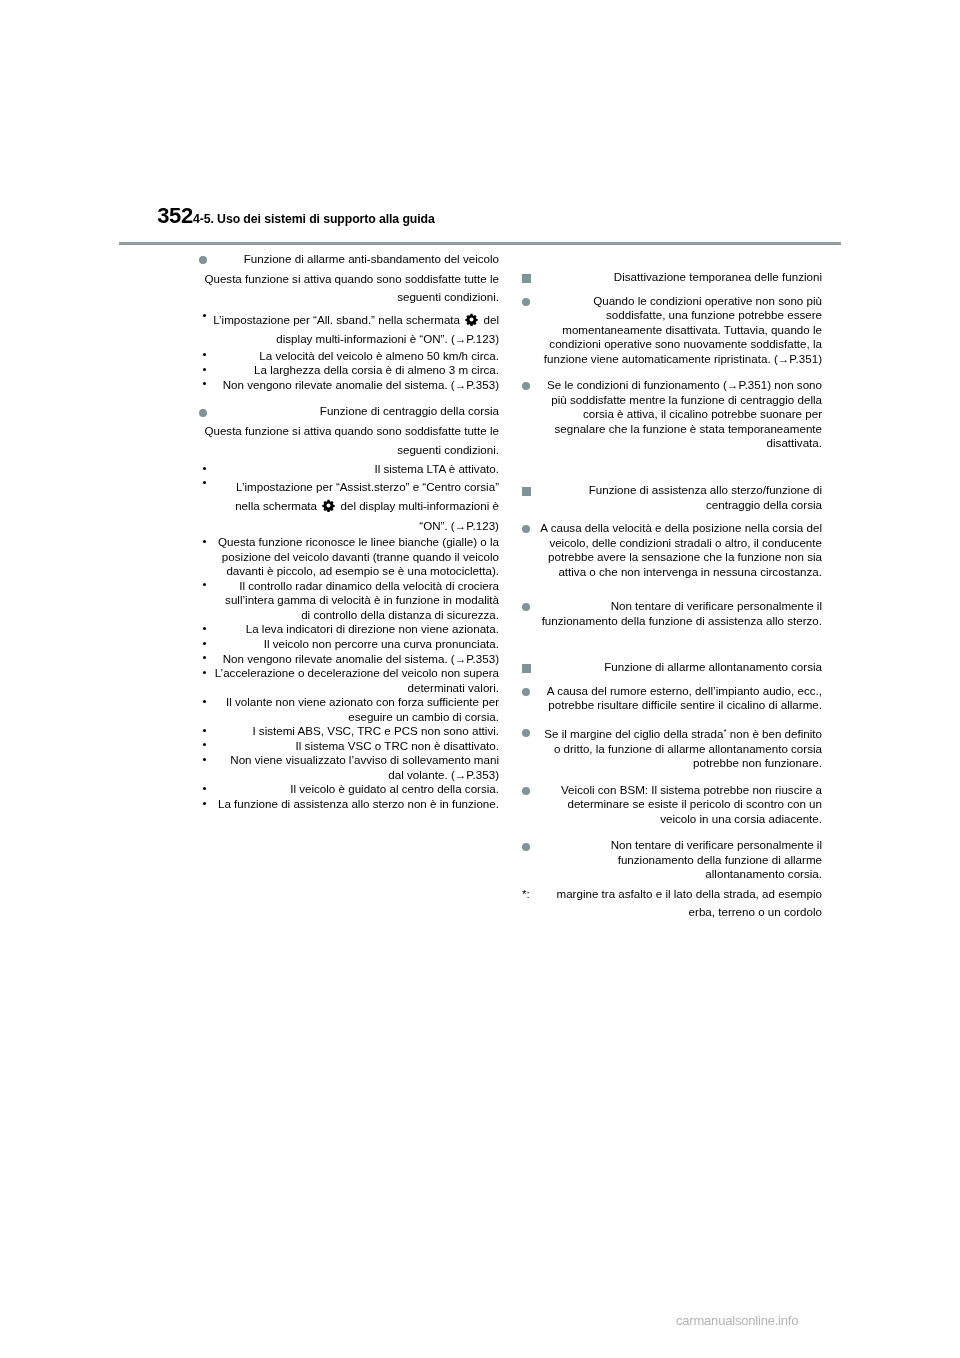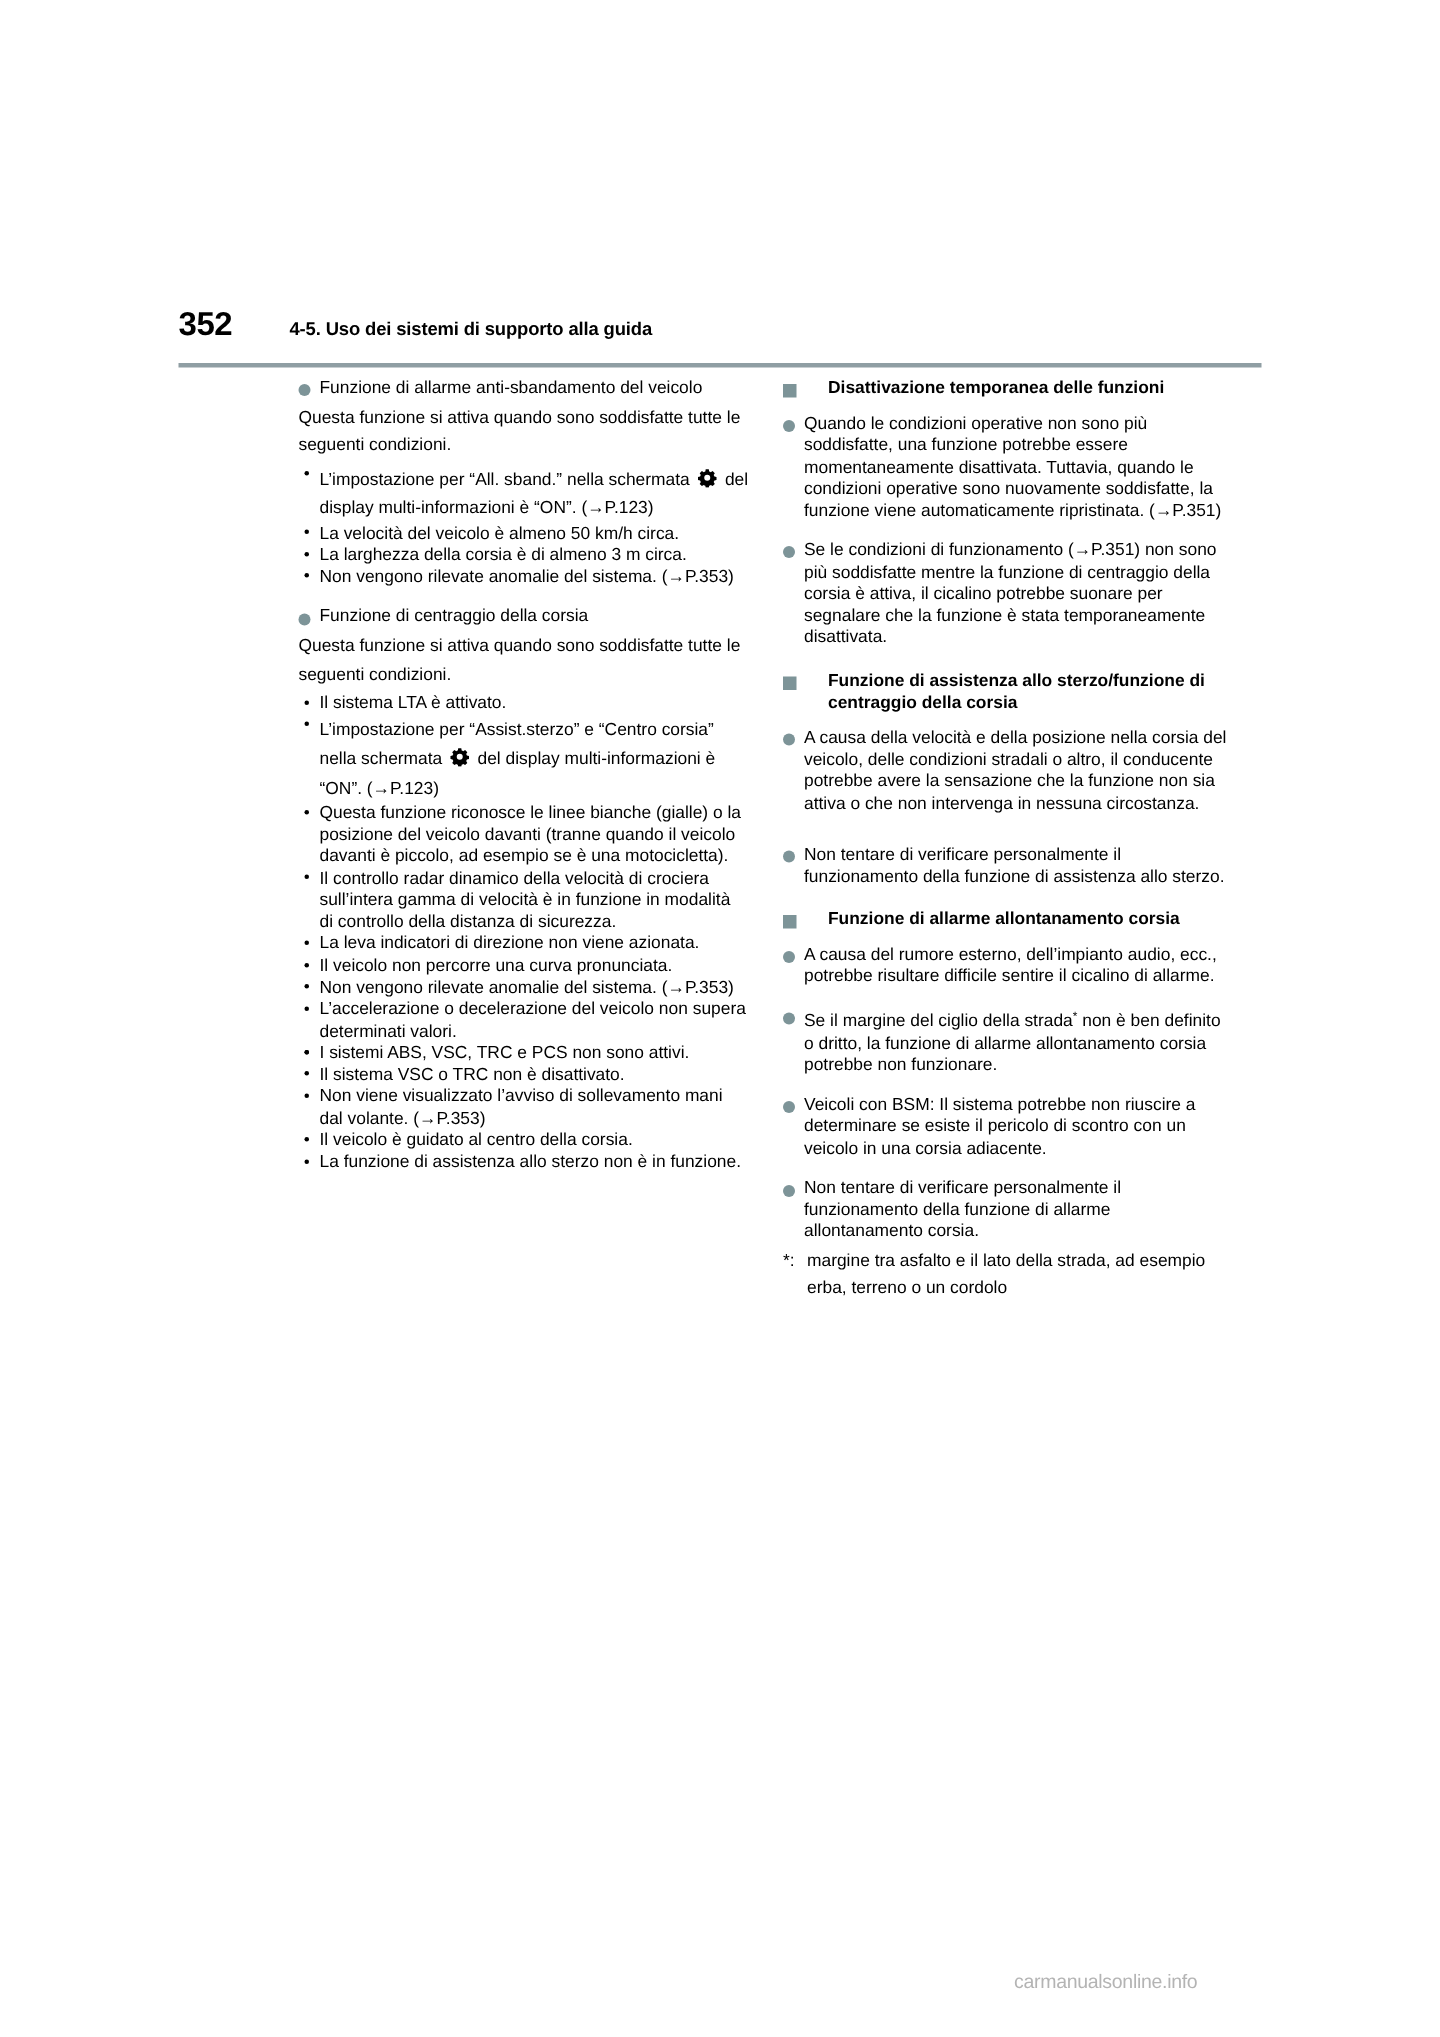--- a/index.html
+++ b/index.html
@@ -15,20 +15,21 @@
     color: #000000;
     overflow: hidden;
   }
 
   .page {
     position: absolute;
     left: 0;
     top: 0;
     width: 913px;
     height: 1358px;
+    text-align: right;
   }
 
   
   .header {
     position: absolute;
     left: 119px;
     top: 205px;
     width: 722px;
     height: 32px;
     display: flex;
@@ -87,22 +88,22 @@
     width: 8px;
     height: 8px;
     border-radius: 50%;
     background: #7d9498;
   }
 
   
   .b-square {
     position: relative;
     padding-left: 30px;
-    font-weight: bold;
-    margin-top: 2px;
+    font-weight: normal;
+    margin-top: 20px;
     margin-bottom: 3px;
   }
   .b-square > .mk {
     position: absolute;
     left: 0px;
     top: 4px;
     width: 9px;
     height: 9px;
     background: #7d9498;
   }
@@ -277,20 +278,21 @@
         <span>Non vengono rilevate anomalie del sistema. (→P.353)</span>
       </div>
 
       <div class="b-dot">
         <span class="mk"></span>
         <span>L’accelerazione o decelerazione del veicolo non supera determinati valori.</span>
       </div>
 
       <div class="b-dot">
         <span class="mk"></span>
+        <span>Il volante non viene azionato con forza sufficiente per eseguire un cambio di corsia.</span>
       </div>
 
       <div class="b-dot">
         <span class="mk"></span>
         <span>I sistemi ABS, VSC, TRC e PCS non sono attivi.</span>
       </div>
 
       <div class="b-dot">
         <span class="mk"></span>
         <span>Il sistema VSC o TRC non è disattivato.</span>

